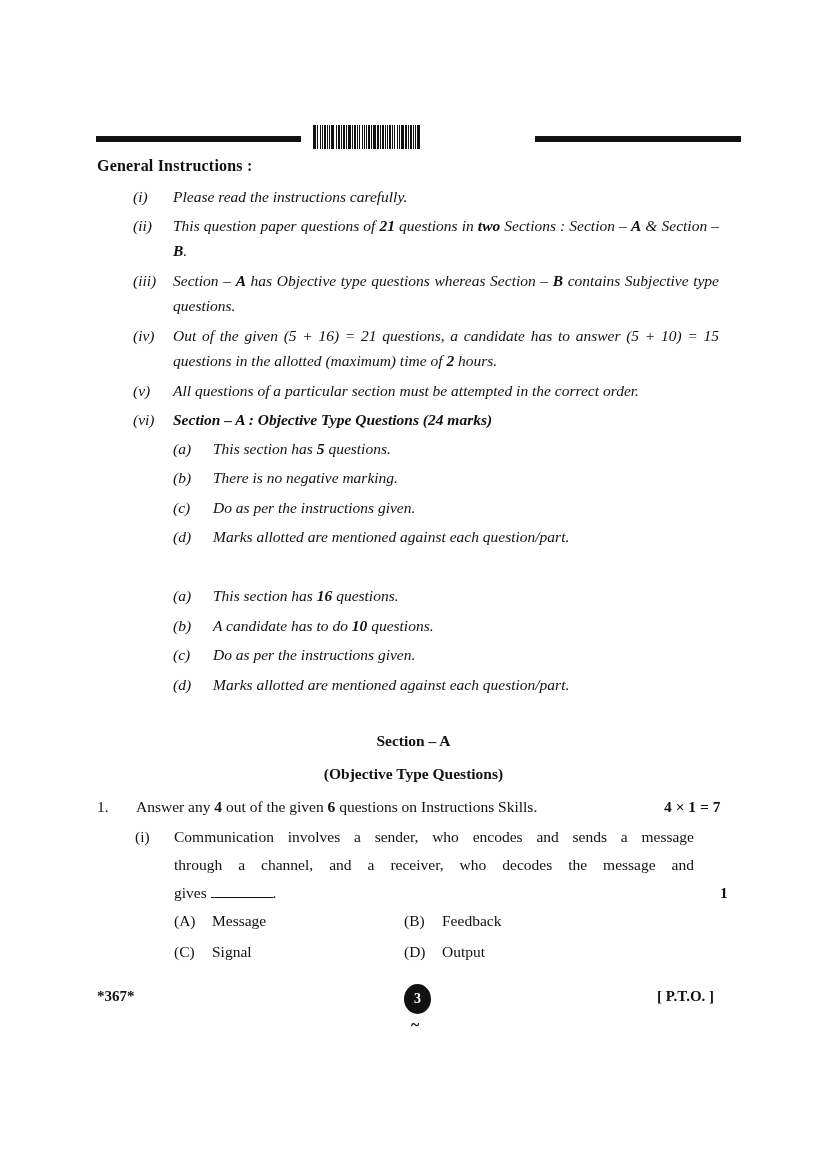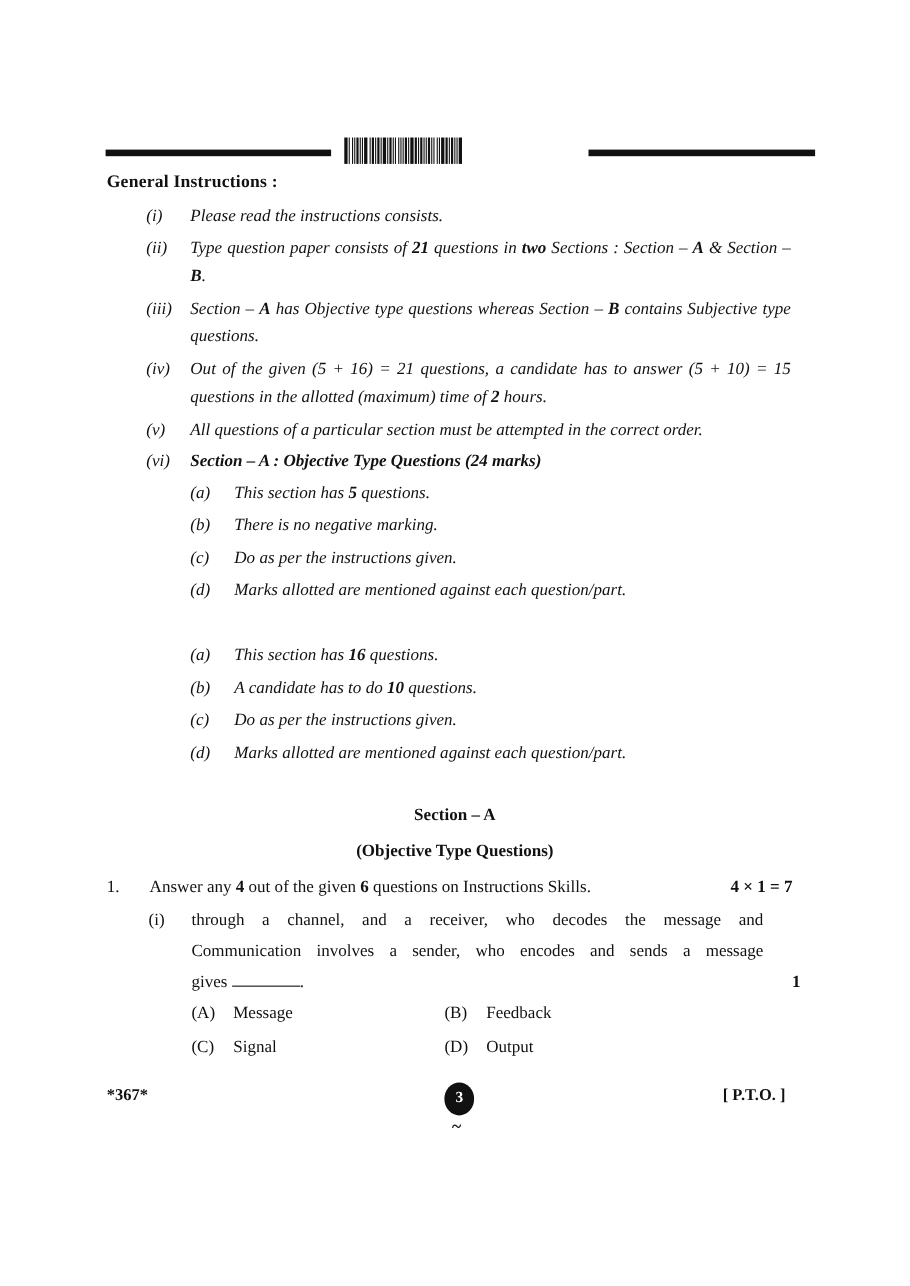--- a/index.html
+++ b/index.html
@@ -139,26 +139,26 @@
       <i style="width: 1px;"></i>
       <span style="width: 3px;"></span>
       <i style="width: 1px;"></i>
     </div>
   <div class="rule right"></div>
 
   <div class="gi-heading">General Instructions :</div>
 
   <div class="inst" style="top:184px">
     <span class="num">(i)</span>
-    <span class="txt"><span>Please read the instructions consists.</span></span>
+    <span class="txt"><span>Please read the instructions carefully.</span></span>
   </div>
 
   <div class="inst" style="top:213px">
     <span class="num">(ii)</span>
-    <span class="txt"><span>Type question paper consists of </span><b>21</b><span> questions in </span><b>two</b><span> Sections : Section – </span><b>A</b><span> &amp; Section – </span><b>B</b><span>.</span></span>
+    <span class="txt"><span>This question paper questions of </span><b>21</b><span> questions in </span><b>two</b><span> Sections : Section – </span><b>A</b><span> &amp; Section – </span><b>B</b><span>.</span></span>
   </div>
 
   <div class="inst" style="top:268px">
     <span class="num">(iii)</span>
     <span class="txt"><span>Section – </span><b>A</b><span> has Objective type questions whereas Section – </span><b>B</b><span> contains Subjective type questions.</span></span>
   </div>
 
   <div class="inst" style="top:323px">
     <span class="num">(iv)</span>
     <span class="txt"><span>Out of the given (5 + 16) = 21 questions, a candidate has to answer (5 + 10) = 15 questions in the allotted (maximum) time of </span><b>2</b><span> hours.</span></span>
@@ -211,22 +211,22 @@
 
   <div class="center-heading s1">Section – A</div>
   <div class="center-heading s2">(Objective Type Questions)</div>
 
   <div class="q qnum">1.</div>
   <div class="q qtext"><span>Answer any </span><b>4</b><span> out of the given </span><b>6</b><span> questions on Instructions Skills.</span></div>
   <div class="q qmarks">4 × 1 = 7</div>
 
   <div class="q subq-num">(i)</div>
   <div class="q subq-text">
+    <span class="l2">Communication involves a sender, who encodes and sends a message</span>
     <span class="l2">through a channel, and a receiver, who decodes the message and</span>
-    <span class="l2">Communication involves a sender, who encodes and sends a message</span>
     <span><span>gives</span> <span class="blank"></span><span>.</span></span>
   </div>
   <div class="q subq-mark">1</div>
 
   <div class="opt" style="left:174px; top:912px;">
     <span class="lbl">(A)</span>
     <span class="val">Message</span>
   </div>
   <div class="opt" style="left:404px; top:912px;">
     <span class="lbl">(B)</span>

